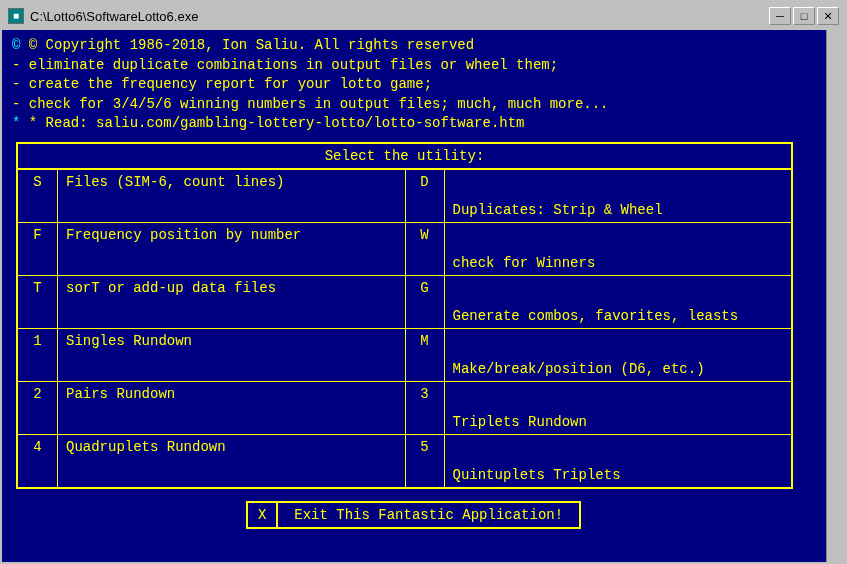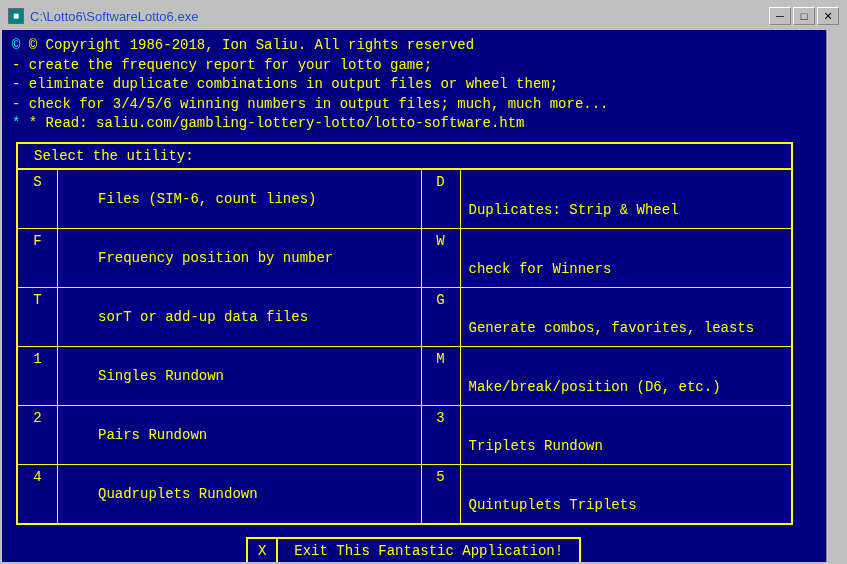--- a/index.html
+++ b/index.html
@@ -51,21 +51,21 @@
       display: flex;
       align-items: center;
       justify-content: center;
       font-size: 10px;
       color: white;
     }
 
     .title-bar-title {
       font-size: 13px;
       font-family: 'Segoe UI', Arial, sans-serif;
-      color: #1d4ed8;
+      color: #000000;
     }
 
     .title-bar-buttons {
       display: flex;
       gap: 2px;
     }
 
     .title-btn {
       width: 22px;
       height: 18px;
@@ -164,21 +164,22 @@
     }
 
     .table-container {
       margin: 8px 4px 6px 4px;
       border: 2px solid #ffff00;
       display: inline-block;
       width: calc(100% - 26px);
     }
 
     .table-header {
-      padding: 4px 16px;
+      text-align: center;
+      padding: 4px 0;
       border-bottom: 2px solid #ffff00;
       color: #ffff00;
     }
 
     .table-row {
       display: flex;
       border-bottom: 1px solid #ffff00;
     }
 
     .table-row:last-child {
@@ -189,23 +190,22 @@
       width: 40px;
       min-width: 40px;
       padding: 4px 6px;
       border-right: 1px solid #ffff00;
       text-align: center;
       color: #ffff00;
     }
 
     .cell-val {
       flex: 1;
-      padding: 21px 8px;
-      color: #ffff00;
-      margin-left: 32px;
+      padding: 4px 8px;
+      color: #ffff00;
     }
 
     .cell-key-r {
       width: 40px;
       min-width: 40px;
       padding: 4px 6px;
       border-right: 1px solid #ffff00;
       border-left: 1px solid #ffff00;
       text-align: center;
       color: #ffff00;
@@ -263,24 +263,24 @@
     </div>
   </div>
 
   <div class="console-area">
     <div class="console-content">
       <div class="text-line">
         <span class="text-cyan">©</span>
         <span class="text-yellow">© Copyright 1986-2018, Ion Saliu. All rights reserved</span>
       </div>
       <div class="text-line">
+        <span class="text-yellow">  - eliminate duplicate combinations in output files or wheel them;</span>
+      </div>
+      <div class="text-line">
         <span class="text-yellow">  - create the frequency report for your lotto game;</span>
-      </div>
-      <div class="text-line">
-        <span class="text-yellow">  - eliminate duplicate combinations in output files or wheel them;</span>
       </div>
       <div class="text-line">
         <span class="text-yellow">  - check for 3/4/5/6 winning numbers in output files; much, much more...</span>
       </div>
       <div class="text-line">
         <span class="text-cyan">* </span><span class="text-yellow">* Read: saliu.com/gambling-lottery-lotto/lotto-software.htm</span>
       </div>
 
       
       <div class="table-container">

